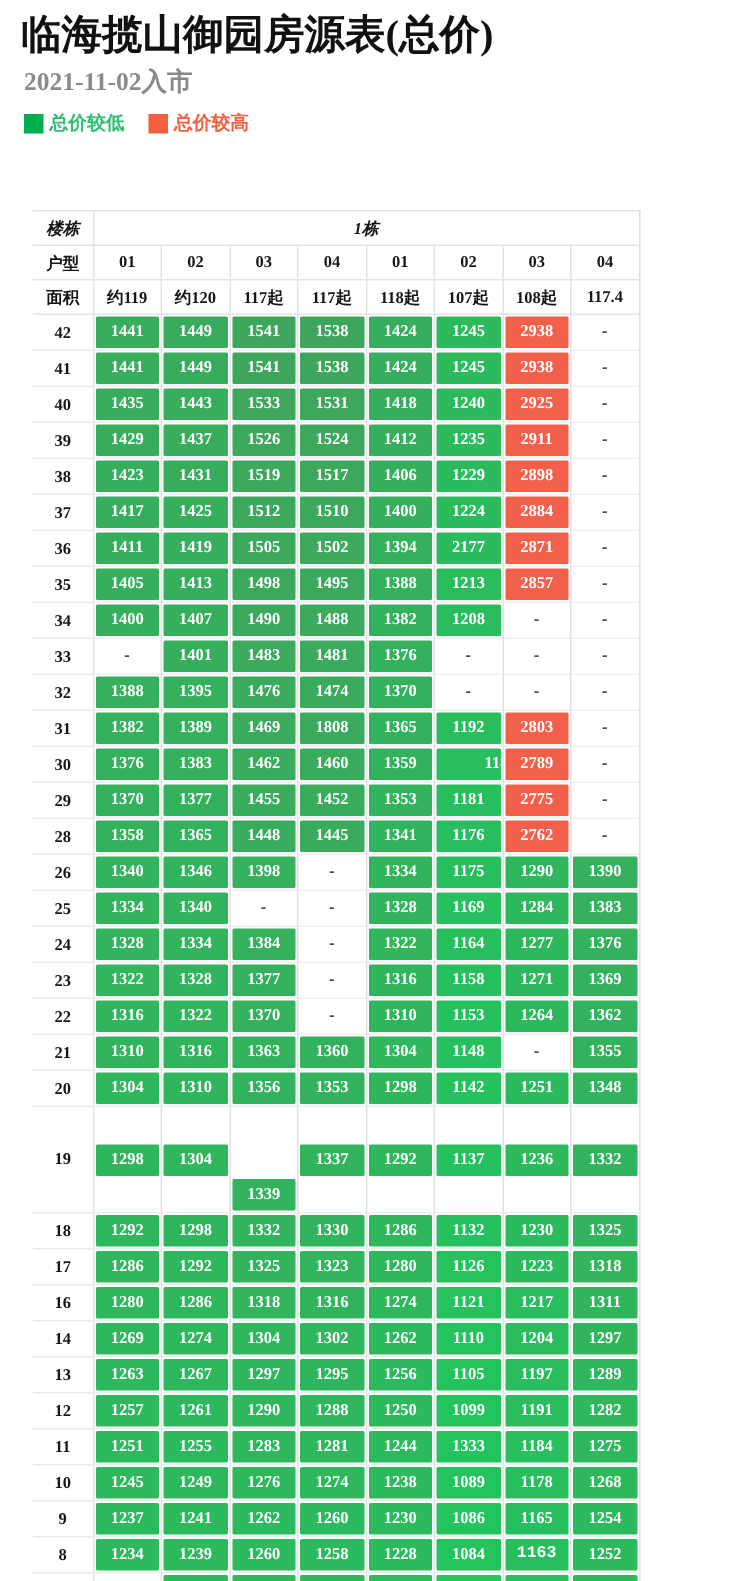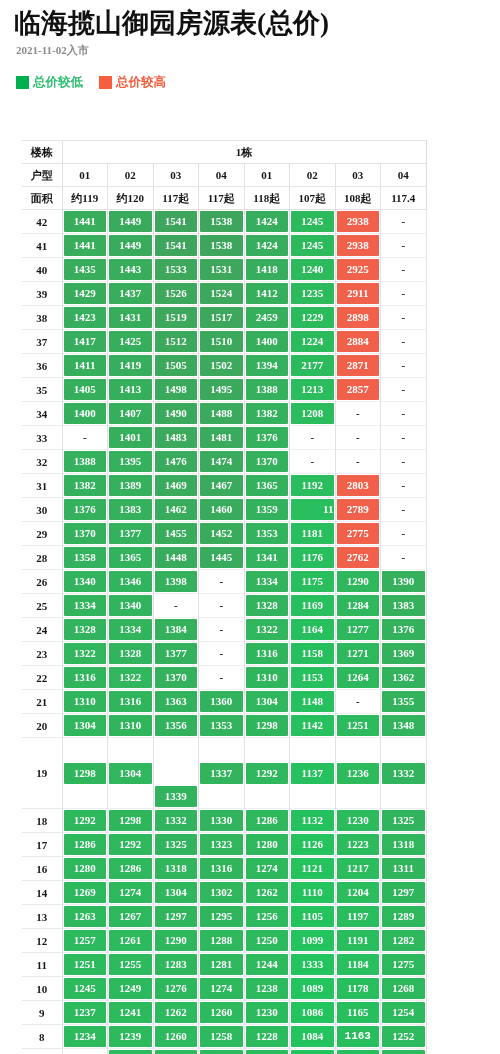--- a/index.html
+++ b/index.html
@@ -21,21 +21,21 @@
     font-size: 27px;
     font-weight: bold;
     color: #111111;
     letter-spacing: 0px;
     line-height: 34px;
     white-space: nowrap;
   }
   .subtitle {
     position: absolute;
     left: 16px; top: 43px;
-    font-size: 11px;
+    font-size: 17px;
     font-weight: bold;
     color: #8a8a8a;
     white-space: nowrap;
   }
   .legend {
     position: absolute;
     left: 16px; top: 74px;
     display: flex;
     align-items: center;
     gap: 16px;
@@ -86,21 +86,21 @@
   }
   table.grid tr.hdr td, table.grid tr.hdr th {
     background: #ffffff;
   }
   table.grid td.last-col { border-right: 1px solid #dcdcdc; }
   table.grid td.rowlabel {
     border-right: 1px solid #e3e3e3;
     background: #fff;
     font-size: 11px;
   }
-  table.grid tr.hdr-top td { border-top: 1px solid #e3e3e3; }
+  table.grid tr.hdr-top td { border-top: 1px solid #e3e3e3; font-style: italic; }
 
   td.cell { position: relative; border-right: none; border-bottom: none; }
   td.cell .chip {
     display: block;
     height: 21px;
     line-height: 21px;
     margin: 1px 1px;
     color: #ffffff;
     font-size: 11px;
     font-weight: bold;
@@ -289,21 +289,21 @@
             <td class="cell">
               <span class="chip" style="background: rgb(55, 173, 92);">1431</span>
             </td>
             <td class="cell">
               <span class="chip" style="background: rgb(61, 167, 92);">1519</span>
             </td>
             <td class="cell">
               <span class="chip" style="background: rgb(61, 168, 92);">1517</span>
             </td>
             <td class="cell">
-              <span class="chip" style="background: rgb(54, 175, 93);">2459</span>
+              <span class="chip" style="background: rgb(54, 175, 93);">1406</span>
             </td>
             <td class="cell">
               <span class="chip" style="background: rgb(43, 187, 93);">1229</span>
             </td>
             <td class="cell">
               <span class="chip" style="background: rgb(240, 96, 74);">2898</span>
             </td>
             <td class="cell empty">
               <span class="chip">-</span>
             </td>
@@ -475,21 +475,21 @@
             <td class="cell">
               <span class="chip" style="background: rgb(52, 177, 93);">1382</span>
             </td>
             <td class="cell">
               <span class="chip" style="background: rgb(53, 176, 93);">1389</span>
             </td>
             <td class="cell">
               <span class="chip" style="background: rgb(58, 171, 92);">1469</span>
             </td>
             <td class="cell">
-              <span class="chip" style="background: rgb(58, 171, 92);">1467</span>
+              <span class="chip" style="background: rgb(58, 171, 92);">1808</span>
             </td>
             <td class="cell">
               <span class="chip" style="background: rgb(51, 178, 93);">1365</span>
             </td>
             <td class="cell">
               <span class="chip" style="background: rgb(41, 189, 93);">1192</span>
             </td>
             <td class="cell">
               <span class="chip" style="background: rgb(240, 96, 74);">2803</span>
             </td>

